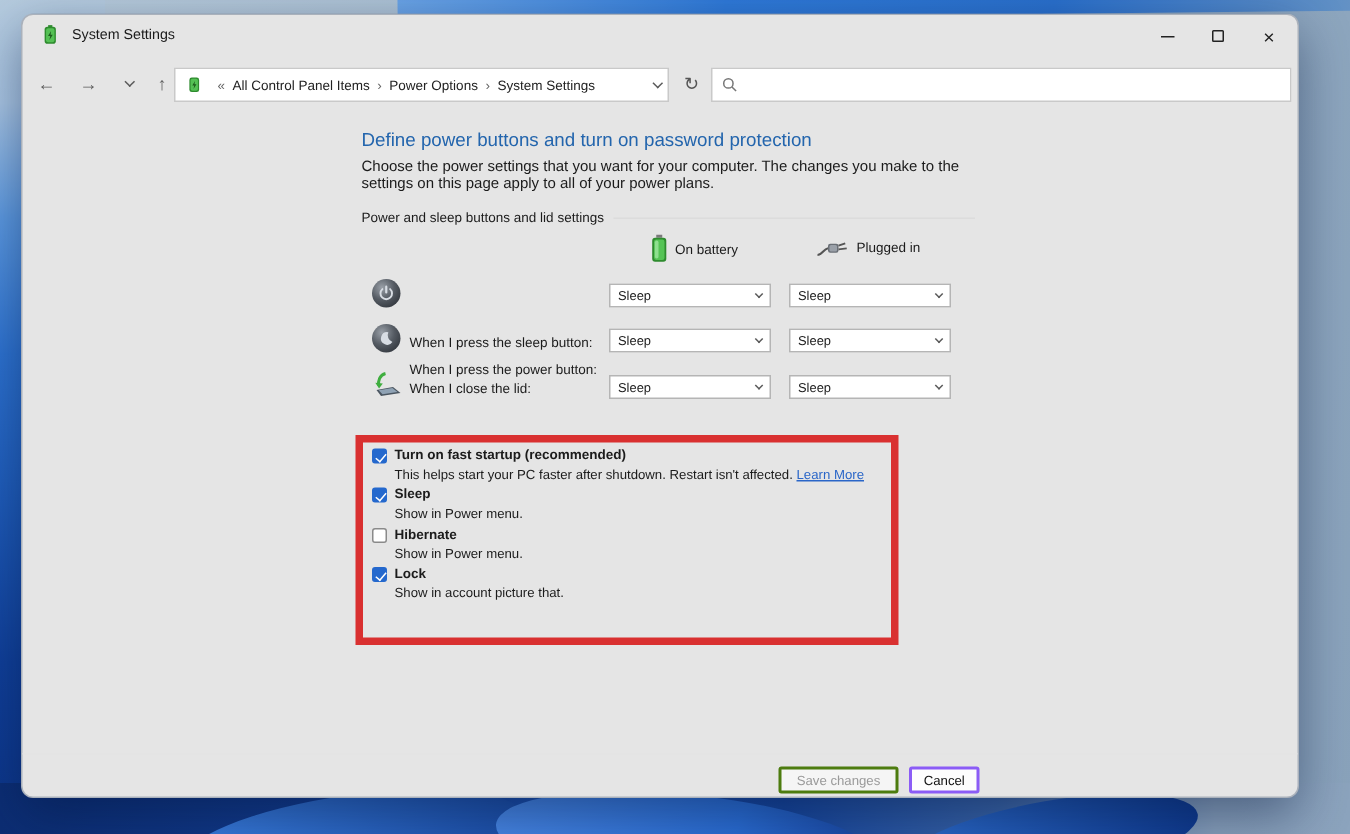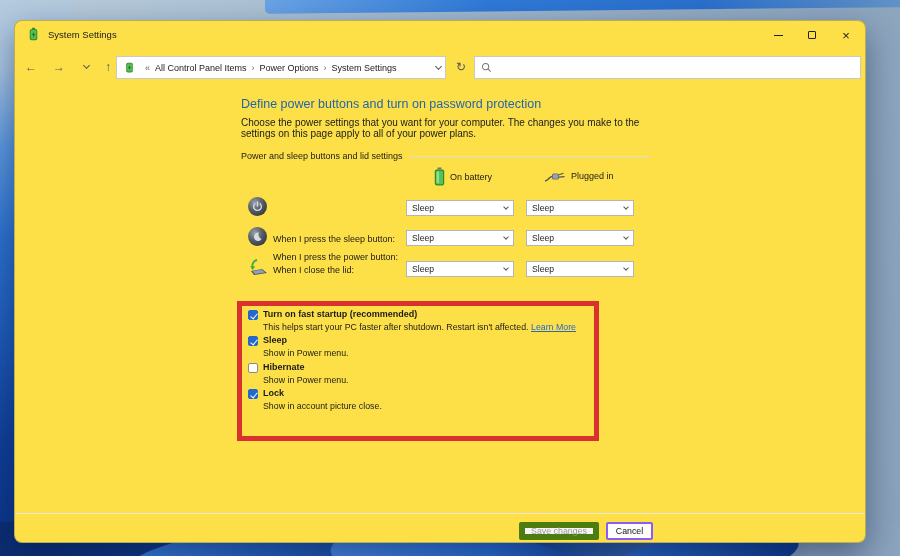--- a/index.html
+++ b/index.html
@@ -18,22 +18,22 @@
     background:linear-gradient(90deg,#0c2e74 0%,#123b8c 22%,#1c51ae 40%,#17479e 58%,#3b66a8 74%,#8aa2bc 90%,#8ca4be 100%); }
   .petal { position:absolute; border-radius:50%; }
   .p1 { left:120px; bottom:-34px; width:230px; height:60px; transform:rotate(-8deg);
         background:linear-gradient(100deg,#3c82e4,#1c4fa8); }
   .p2 { left:330px; bottom:-40px; width:260px; height:66px; transform:rotate(6deg);
         background:linear-gradient(100deg,#4a8ae8,#2b6fd6 60%,#173f96); }
   .p3 { left:600px; bottom:-30px; width:200px; height:52px; transform:rotate(-10deg);
         background:linear-gradient(100deg,#2e6fd0,#0f3a8e); }
 
   
-  .window { position:absolute; left:14px; top:20px; width:852px; height:523px;
-    background:#fde047; border-radius:8px; border:1px solid rgba(60,80,110,.35);
+  .window { position:absolute; left:14px; top:9px; width:852px; height:523px;
+    background:#e5e5e5; border-radius:8px; border:1px solid rgba(60,80,110,.35);
     box-shadow:0 12px 34px rgba(0,18,55,.45); }
 
   .titlebar { position:absolute; left:0; top:0; width:100%; height:28px; }
   .app-icon { position:absolute; left:11px; top:6px; width:15px; height:15px; }
   .title-text { position:absolute; left:33px; top:8px; font-size:9.5px; color:#1b1b1b; }
   .win-controls { position:absolute; right:2px; top:0; height:28px; display:flex; }
   .win-btn { width:34px; height:28px; display:flex; align-items:center; justify-content:center;
     color:#222; font-size:11px; cursor:default; }
   .max-glyph { width:8px; height:8px; border:1px solid #222; border-radius:1px; }
   .min-glyph { width:9px; height:0; border-top:1px solid #222; }
@@ -95,21 +95,21 @@
     border-right:1.4px solid #fff; border-bottom:1.4px solid #fff; transform:rotate(40deg); }
   .cb.unchecked { background:#fff; border:1px solid #8a8a8a; }
   .cb-label { position:absolute; left:248px; font-size:9px; font-weight:bold; color:#1b1b1b; }
   .cb-desc { position:absolute; left:248px; font-size:8.8px; color:#1b1b1b; }
   .link { color:#2a66c8; text-decoration:underline; cursor:pointer; }
 
   
   .footer-sep { position:absolute; left:0; top:492px; width:100%; border-top:1px solid #e4e4e4; }
   .btn { position:absolute; top:501px; height:18px; font-size:8.8px; display:flex;
     align-items:center; justify-content:center; border-radius:2px; }
-  .btn-save { left:504px; width:80px; color:#9a9a9a; background:#f5f5f5; border:6px solid #4d7c0f; }
+  .btn-save { left:504px; width:80px; color:#9a9a9a; background:#f5f5f5; border:2px solid #4d7c0f; }
   .btn-cancel { left:591px; width:47px; color:#111; background:#fdfdfd; border:2px solid #8b5cf6; }
 </style>
 </head>
 <body>
 
 <div class="wp-base"></div>
 <div class="wp-left"></div>
 <div class="wp-top-ribbon"></div>
 <div class="wp-bottom">
   <div class="petal p1"></div>
@@ -265,19 +265,19 @@
   <div class="cb checked" style="left:233px; top:315px;"></div>
   <div class="cb-label" style="top:314px;">Sleep</div>
   <div class="cb-desc" style="top:327px;">Show in Power menu.</div>
 
   <div class="cb unchecked" style="left:233px; top:342px;"></div>
   <div class="cb-label" style="top:341px;">Hibernate</div>
   <div class="cb-desc" style="top:354px;">Show in Power menu.</div>
 
   <div class="cb checked" style="left:233px; top:368px;"></div>
   <div class="cb-label" style="top:367px;">Lock</div>
-  <div class="cb-desc" style="top:380px;">Show in account picture close.</div>
+  <div class="cb-desc" style="top:380px;">Show in account picture that.</div>
 
   <div class="footer-sep"></div>
   <div class="btn btn-save">Save changes</div>
   <div class="btn btn-cancel">Cancel</div>
 
 </div>
 
 </body></html>

